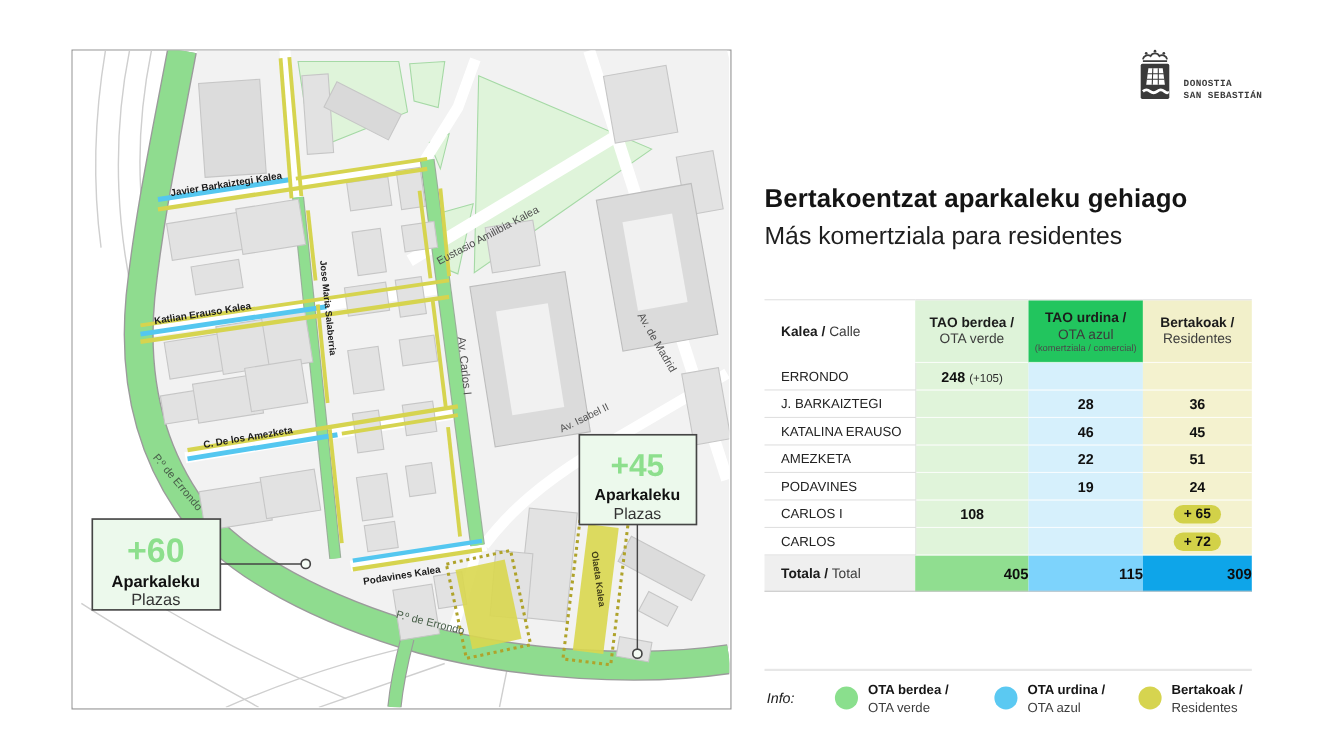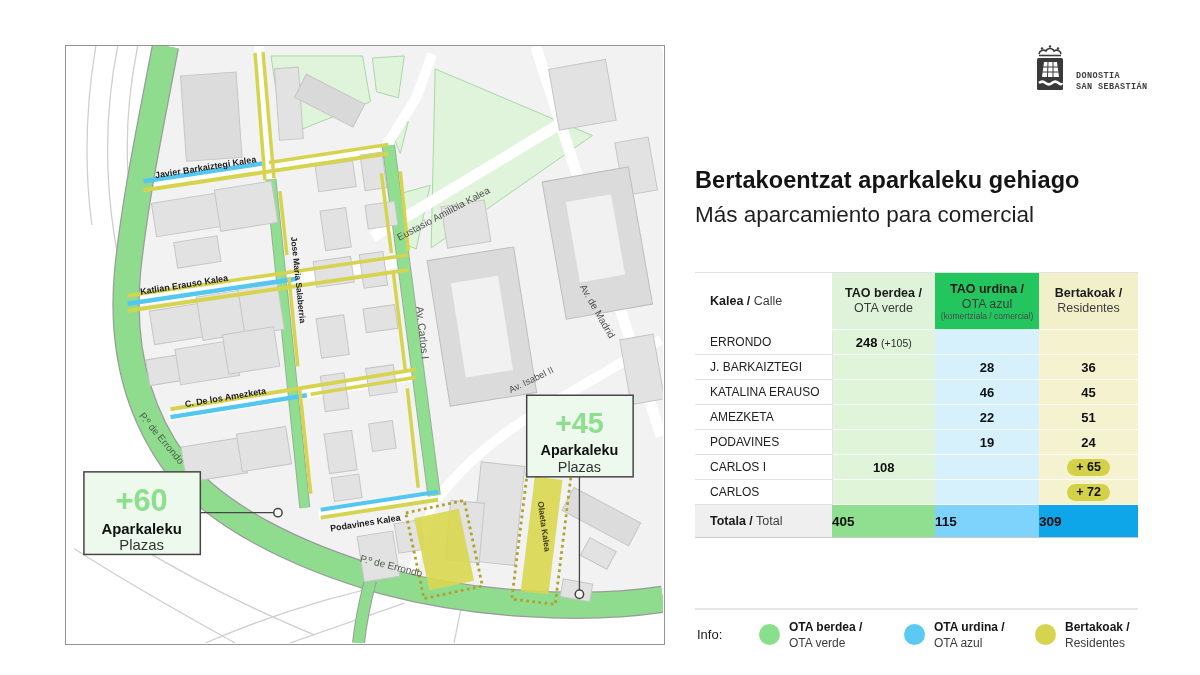--- a/index.html
+++ b/index.html
@@ -50,26 +50,26 @@
   td.c-yellow{ background:#f4f2cf; }
   td.num { text-align:center; font-weight:bold; font-size:13px; color:#101010;
            border-bottom:1px solid rgba(255,255,255,.8); }
   th.c-green, th.c-blue, th.c-yellow { border-bottom:1px solid rgba(255,255,255,.8); }
   .num-note { font-weight:400; font-size:10.5px; color:#2d2d2d; }
   .pill { display:inline-block; background:#d2d148; border-radius:10px; padding:1px 9px 2px;
           font-weight:bold; font-size:12.5px; color:#111; }
   tr.total td { height:33px; }
   td.t-label { background:#efefef; padding-left:15px; font-size:12.5px; border-top:1px solid #c6c6c6; }
   td.t-green { background:#90de90; } td.t-blue { background:#7dd3fc; } td.t-yellow { background:#0ea5e9; }
-  td.t-num { text-align:left; font-weight:bold; font-size:13.5px; color:#0e0e0e; }
+  td.t-num { text-align:right; font-weight:bold; font-size:13.5px; color:#0e0e0e; }
 
   
   .divider { position:absolute; left:695px; top:608px; width:443px; height:2px; background:#e7e7e7; }
   .legend { position:absolute; left:697px; top:619px; width:460px; height:48px; }
-  .legend-label { position:absolute; left:0; top:8px; font-size:13px; color:#1a1a1a; }
+  .legend-label { position:absolute; left:0; top:8px; font-size:13px; color:#1a1a1a;font-style:italic; }
   .legend-item { position:absolute; top:0; display:flex; align-items:flex-start; }
   .legend-item .dot { width:21px; height:21px; border-radius:50%; margin-top:5px; flex:none; }
   .legend-item .ltxt { margin-left:9px; font-size:12px; line-height:16px; }
   .legend-item .lb { font-weight:bold; color:#161616; }
   .legend-item .ll { color:#3c3c3c; }
   .dot-green { background:#8adf8d; } .dot-blue { background:#5bc9f2; } .dot-yellow { background:#d6d44f; }
 </style>
 </head>
 <body>
 
@@ -249,21 +249,21 @@
       <path d="M7,41 q3.2,-2.6 6.5,0 t6.5,0 t6.5,0 t3,0" fill="none" stroke="#ffffff" stroke-width="2.6"></path>
     </svg>
     <div class="logo-text">
       <div>DONOSTIA</div>
       <div>SAN SEBASTIÁN</div>
     </div>
   </div>
 
   <div class="heading">
     <div class="t1">Bertakoentzat aparkaleku gehiago</div>
-    <div class="t2">Más aparcamiento para comercial</div>
+    <div class="t2">Más komertziala para residentes</div>
   </div>
 
   <div class="ptable-wrap">
     <table class="ptable">
       <colgroup>
           <col style="width:137px">
           <col style="width:103px">
           <col style="width:104px">
           <col style="width:99px">
         </colgroup>

